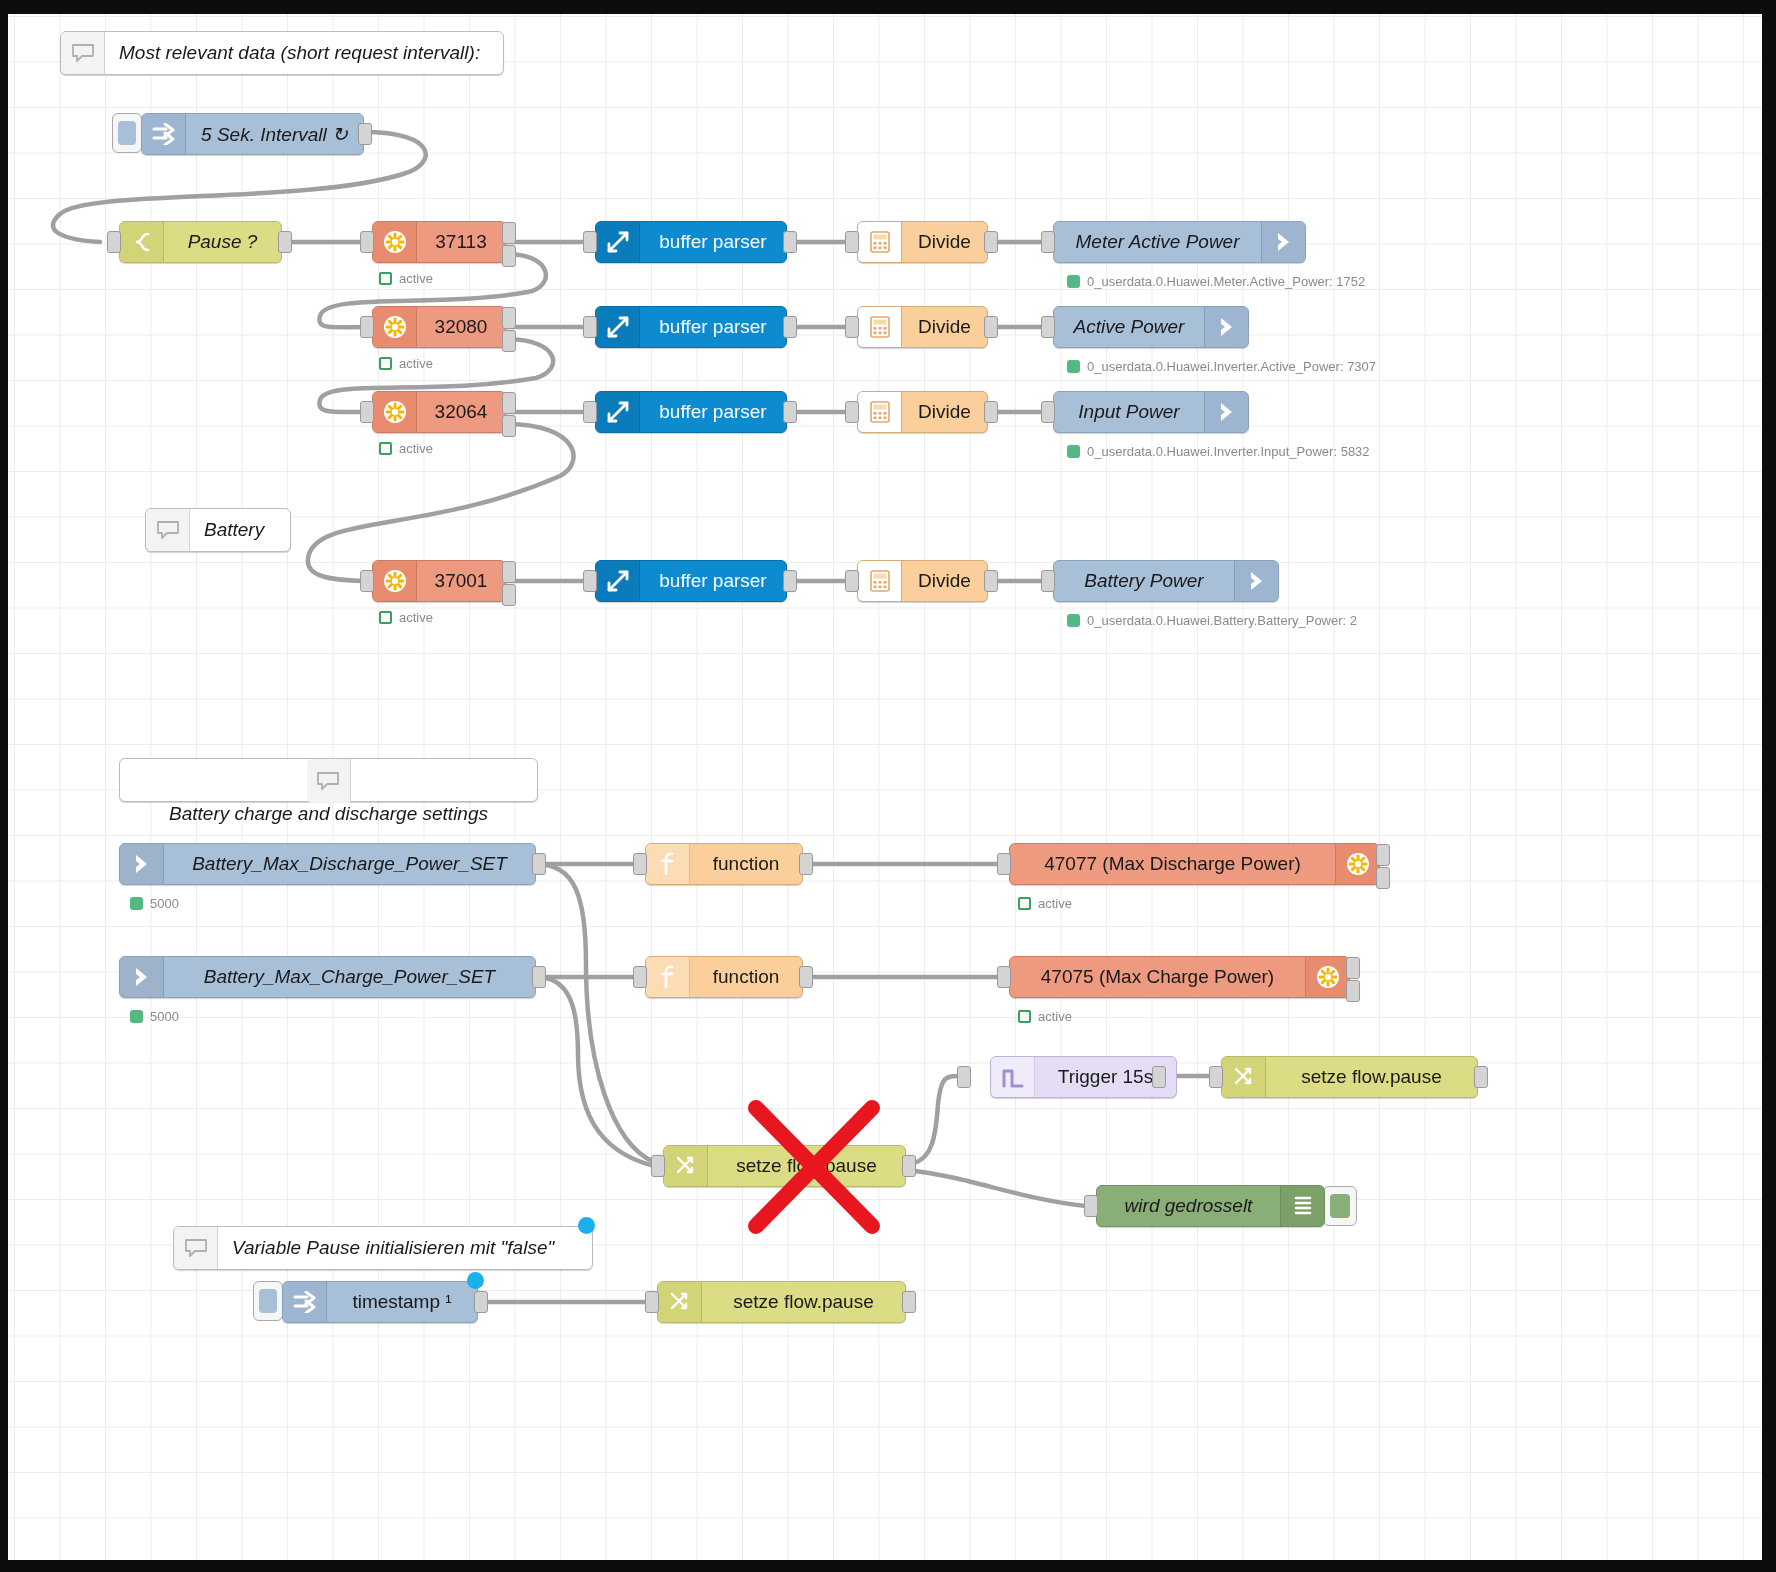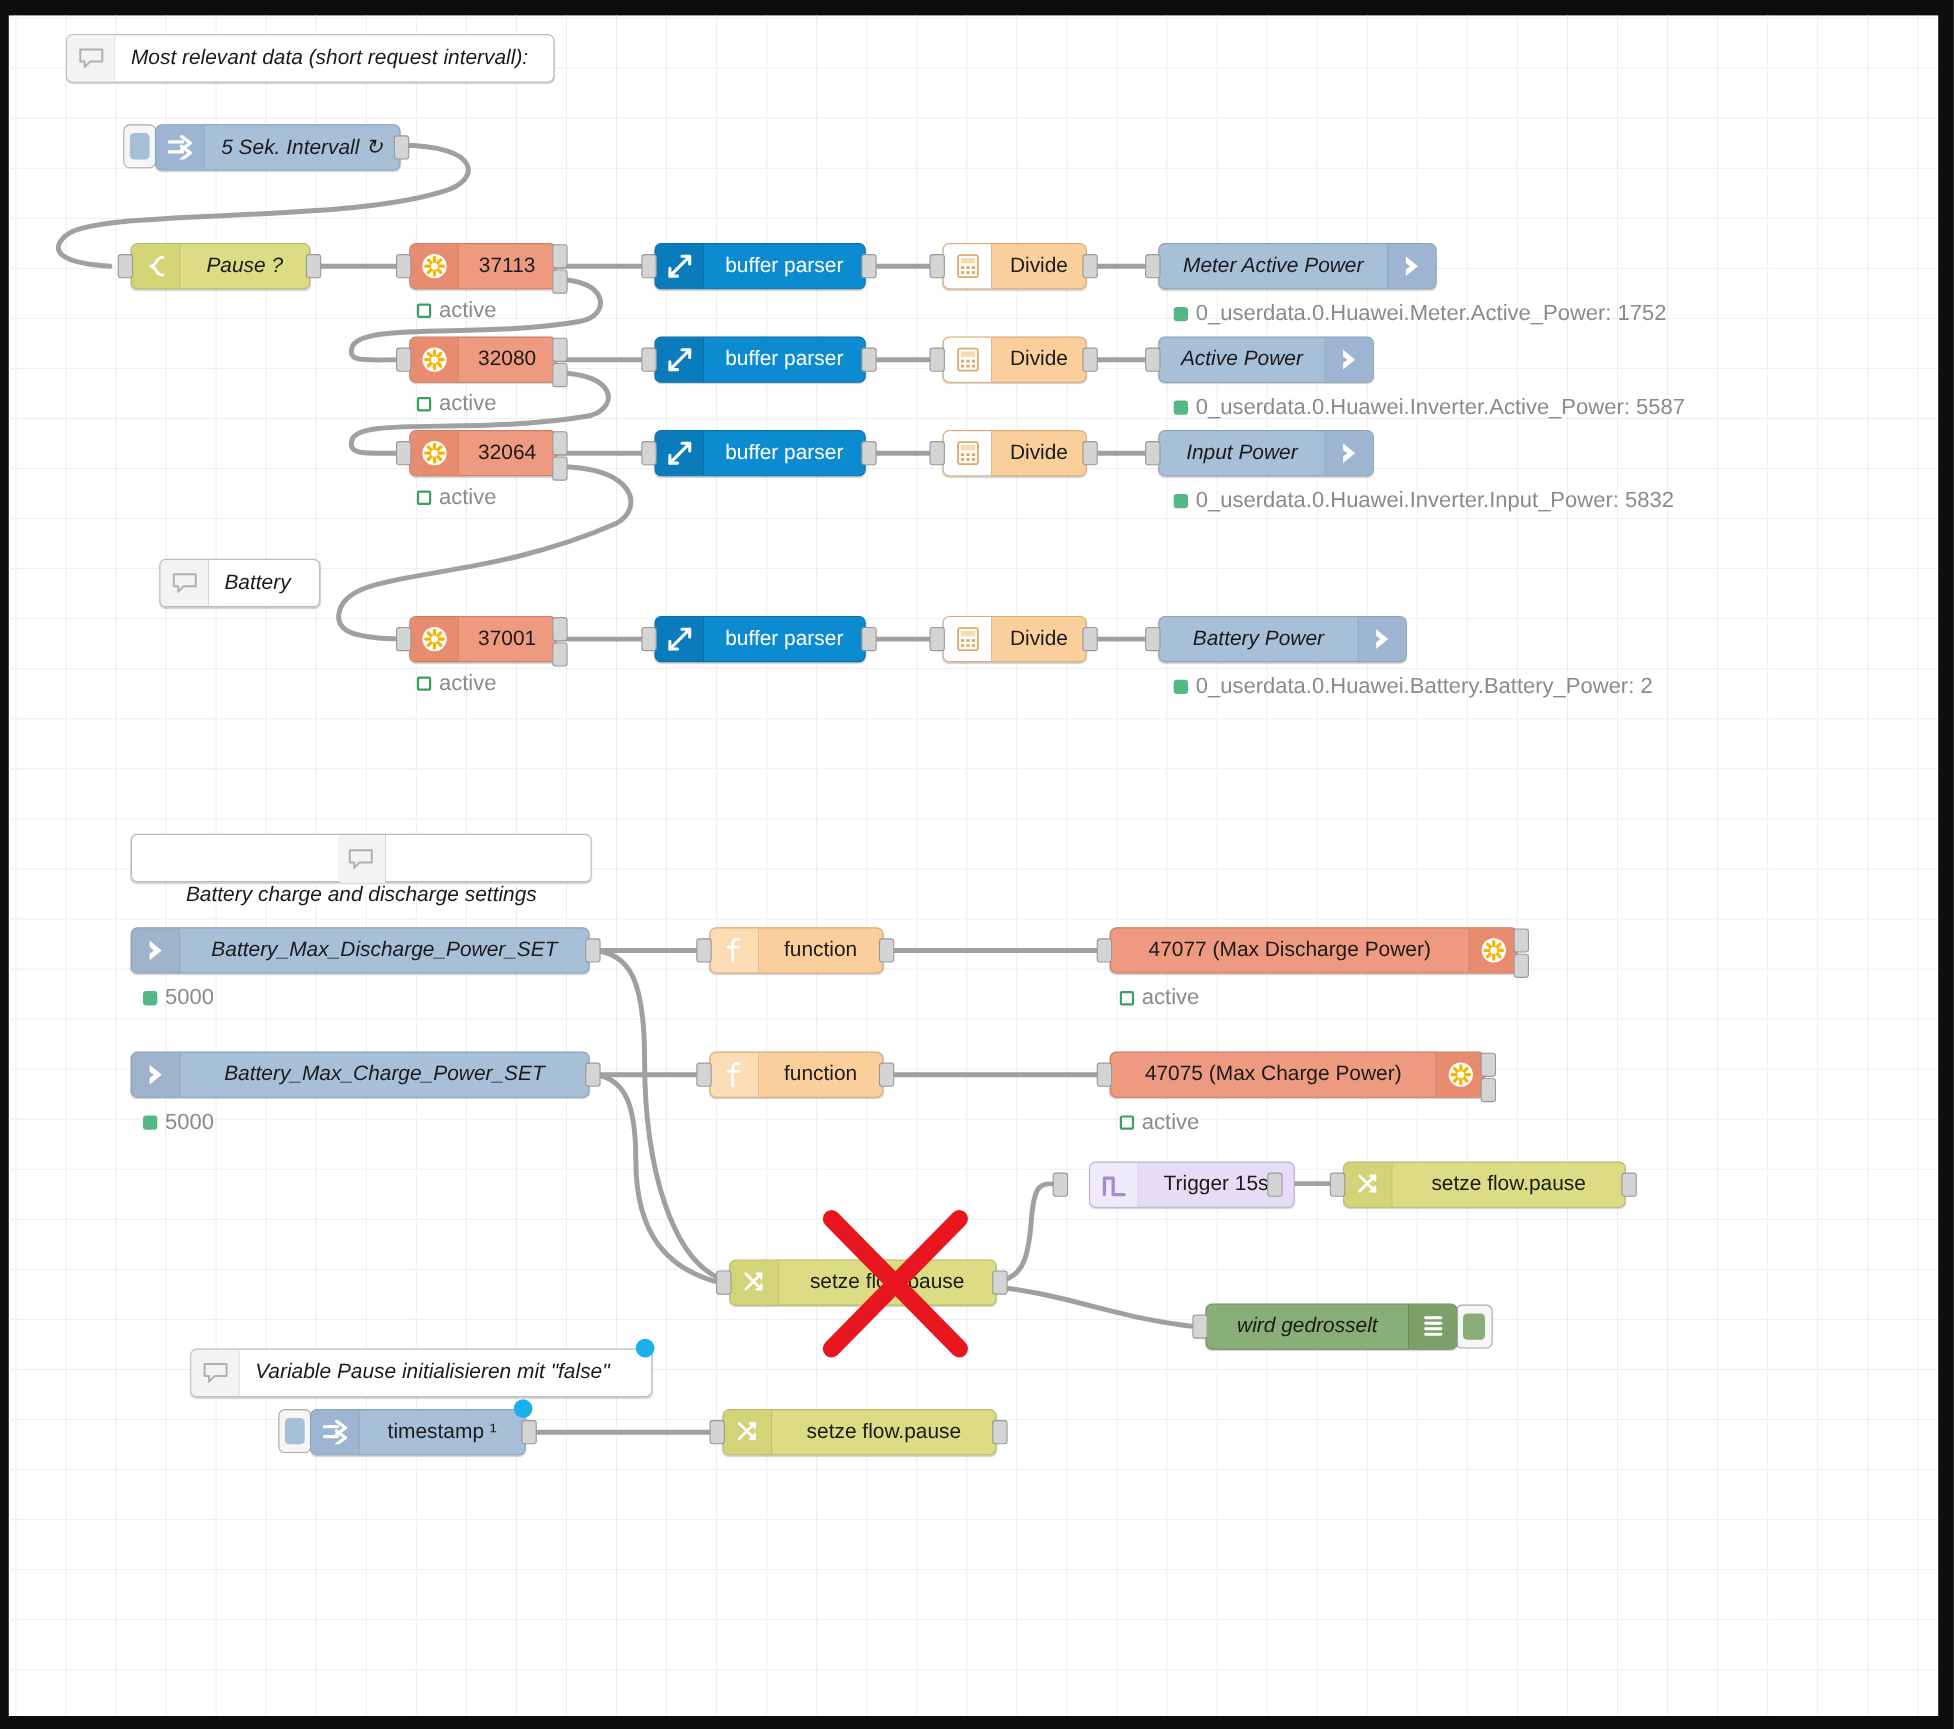--- a/index.html
+++ b/index.html
@@ -82,21 +82,21 @@
   .n-change .ic { background:#d3d377; }
   .n-trigger { background:#e5ddf5; border-color:#bdb3d4; }
   .n-trigger .ic { background:#f0ebfa; }
   .n-debug   { background:#8aae77; border-color:#6f9060; }
   .n-debug .ic.right { background:#7da069; }
 
   
   .status {
     position:absolute;
     display:flex; align-items:center; gap:7px;
-    font-size:20px; color:#8a8a8a;
+    font-size:13px; color:#8a8a8a;
     z-index: 4; white-space:nowrap;
   }
   .dot-green { width:13px; height:13px; background:#53b883; border-radius:3px; flex:0 0 13px; }
   .ring-green {
     width:13px; height:13px; border:2.5px solid #39a060; border-radius:2px;
     background:transparent; flex:0 0 13px;
   }
 
   
   .injbtn {
@@ -335,21 +335,21 @@
   <div class="node n-out" style="left:1045px; top:292px; width:196px;">
     <span class="lbl ital">Active Power</span>
     <span class="ic right">
       <svg width="22" height="22" viewBox="0 0 22 22">
           <path d="M5 2 L16 11 L5 20 L5 14 L9 11 L5 8 Z" fill="#fff"></path>
         </svg>
     </span>
   </div>
   <div class="status" style="left:1059px; top:345px;">
     <span class="dot-green"></span>
-    <span>0_userdata.0.Huawei.Inverter.Active_Power: 5587</span>
+    <span>0_userdata.0.Huawei.Inverter.Active_Power: 7307</span>
   </div>
 
   <div class="port" style="left:352px; top:387px;"></div>
   <div class="node n-modbus" style="left:364px; top:377px; width:134px;">
     <span class="ic">
       <svg width="26" height="26" viewBox="0 0 26 26">
           <circle cx="13" cy="13" r="11" fill="#fff"></circle>
           <g stroke="#f5b500" stroke-width="3" stroke-linecap="round">
             <path d="M13 5 v16 M5 13 h16 M7.3 7.3 l11.4 11.4 M18.7 7.3 L7.3 18.7"></path>
           </g>

